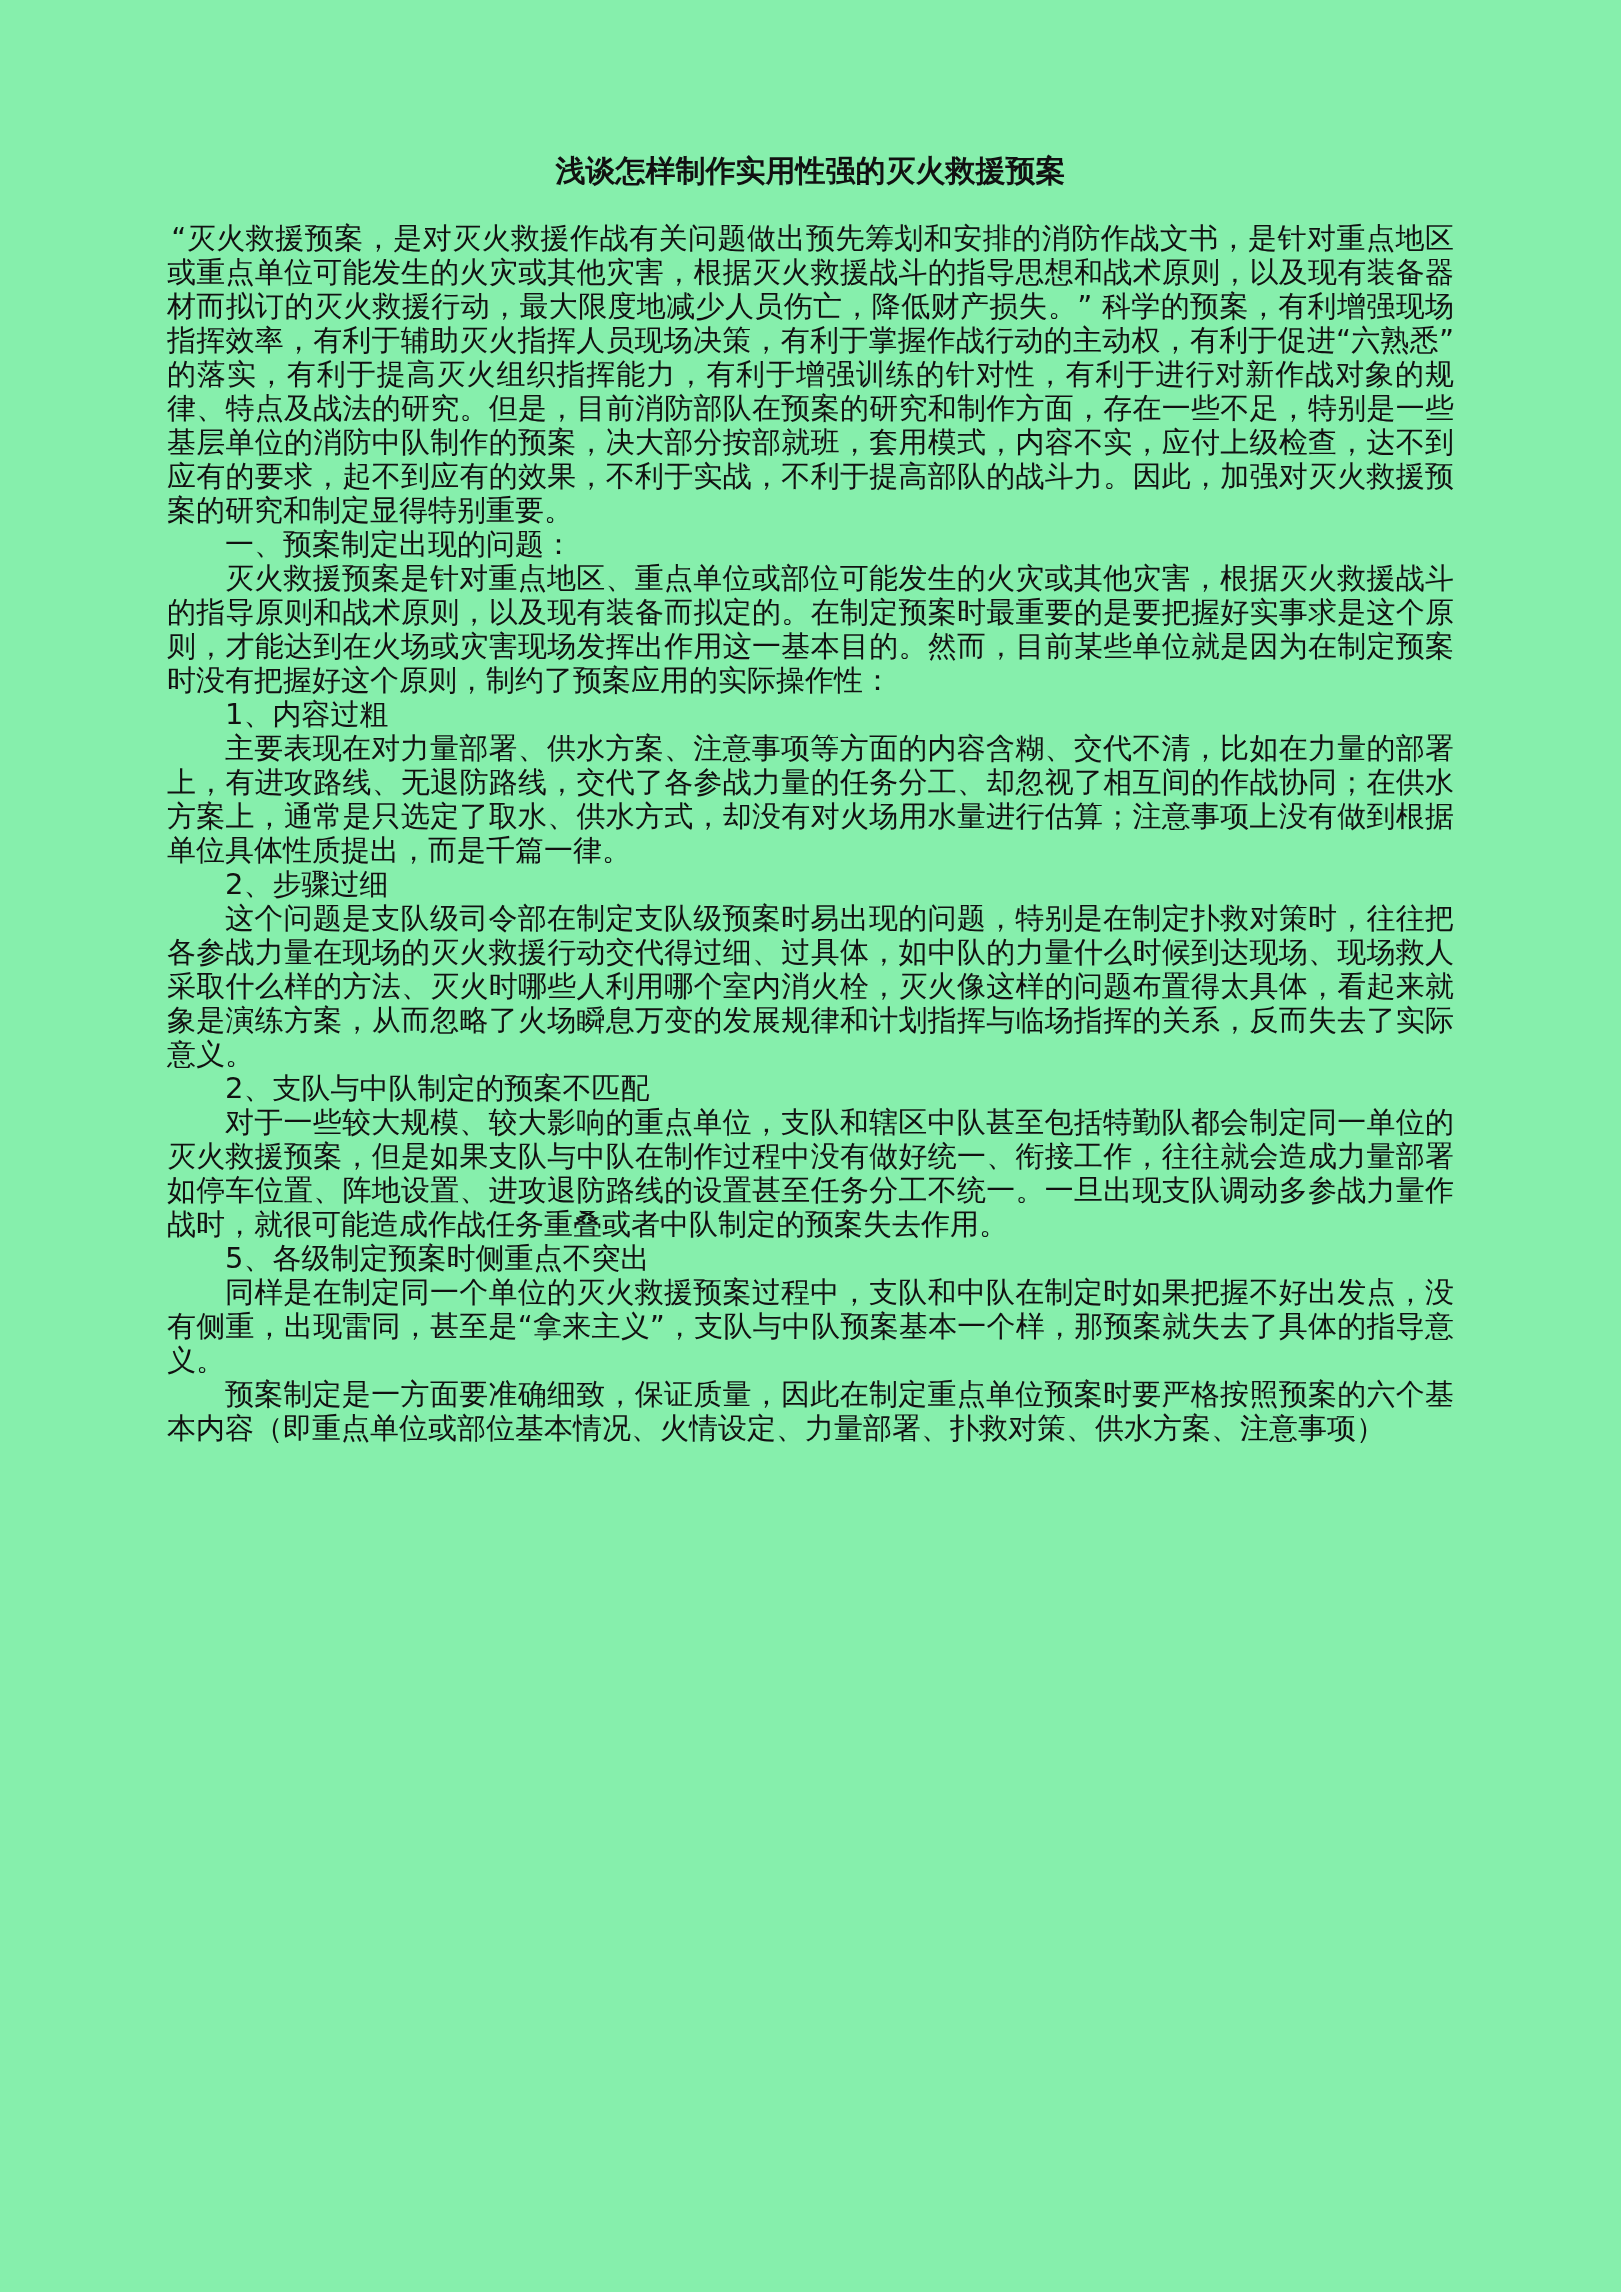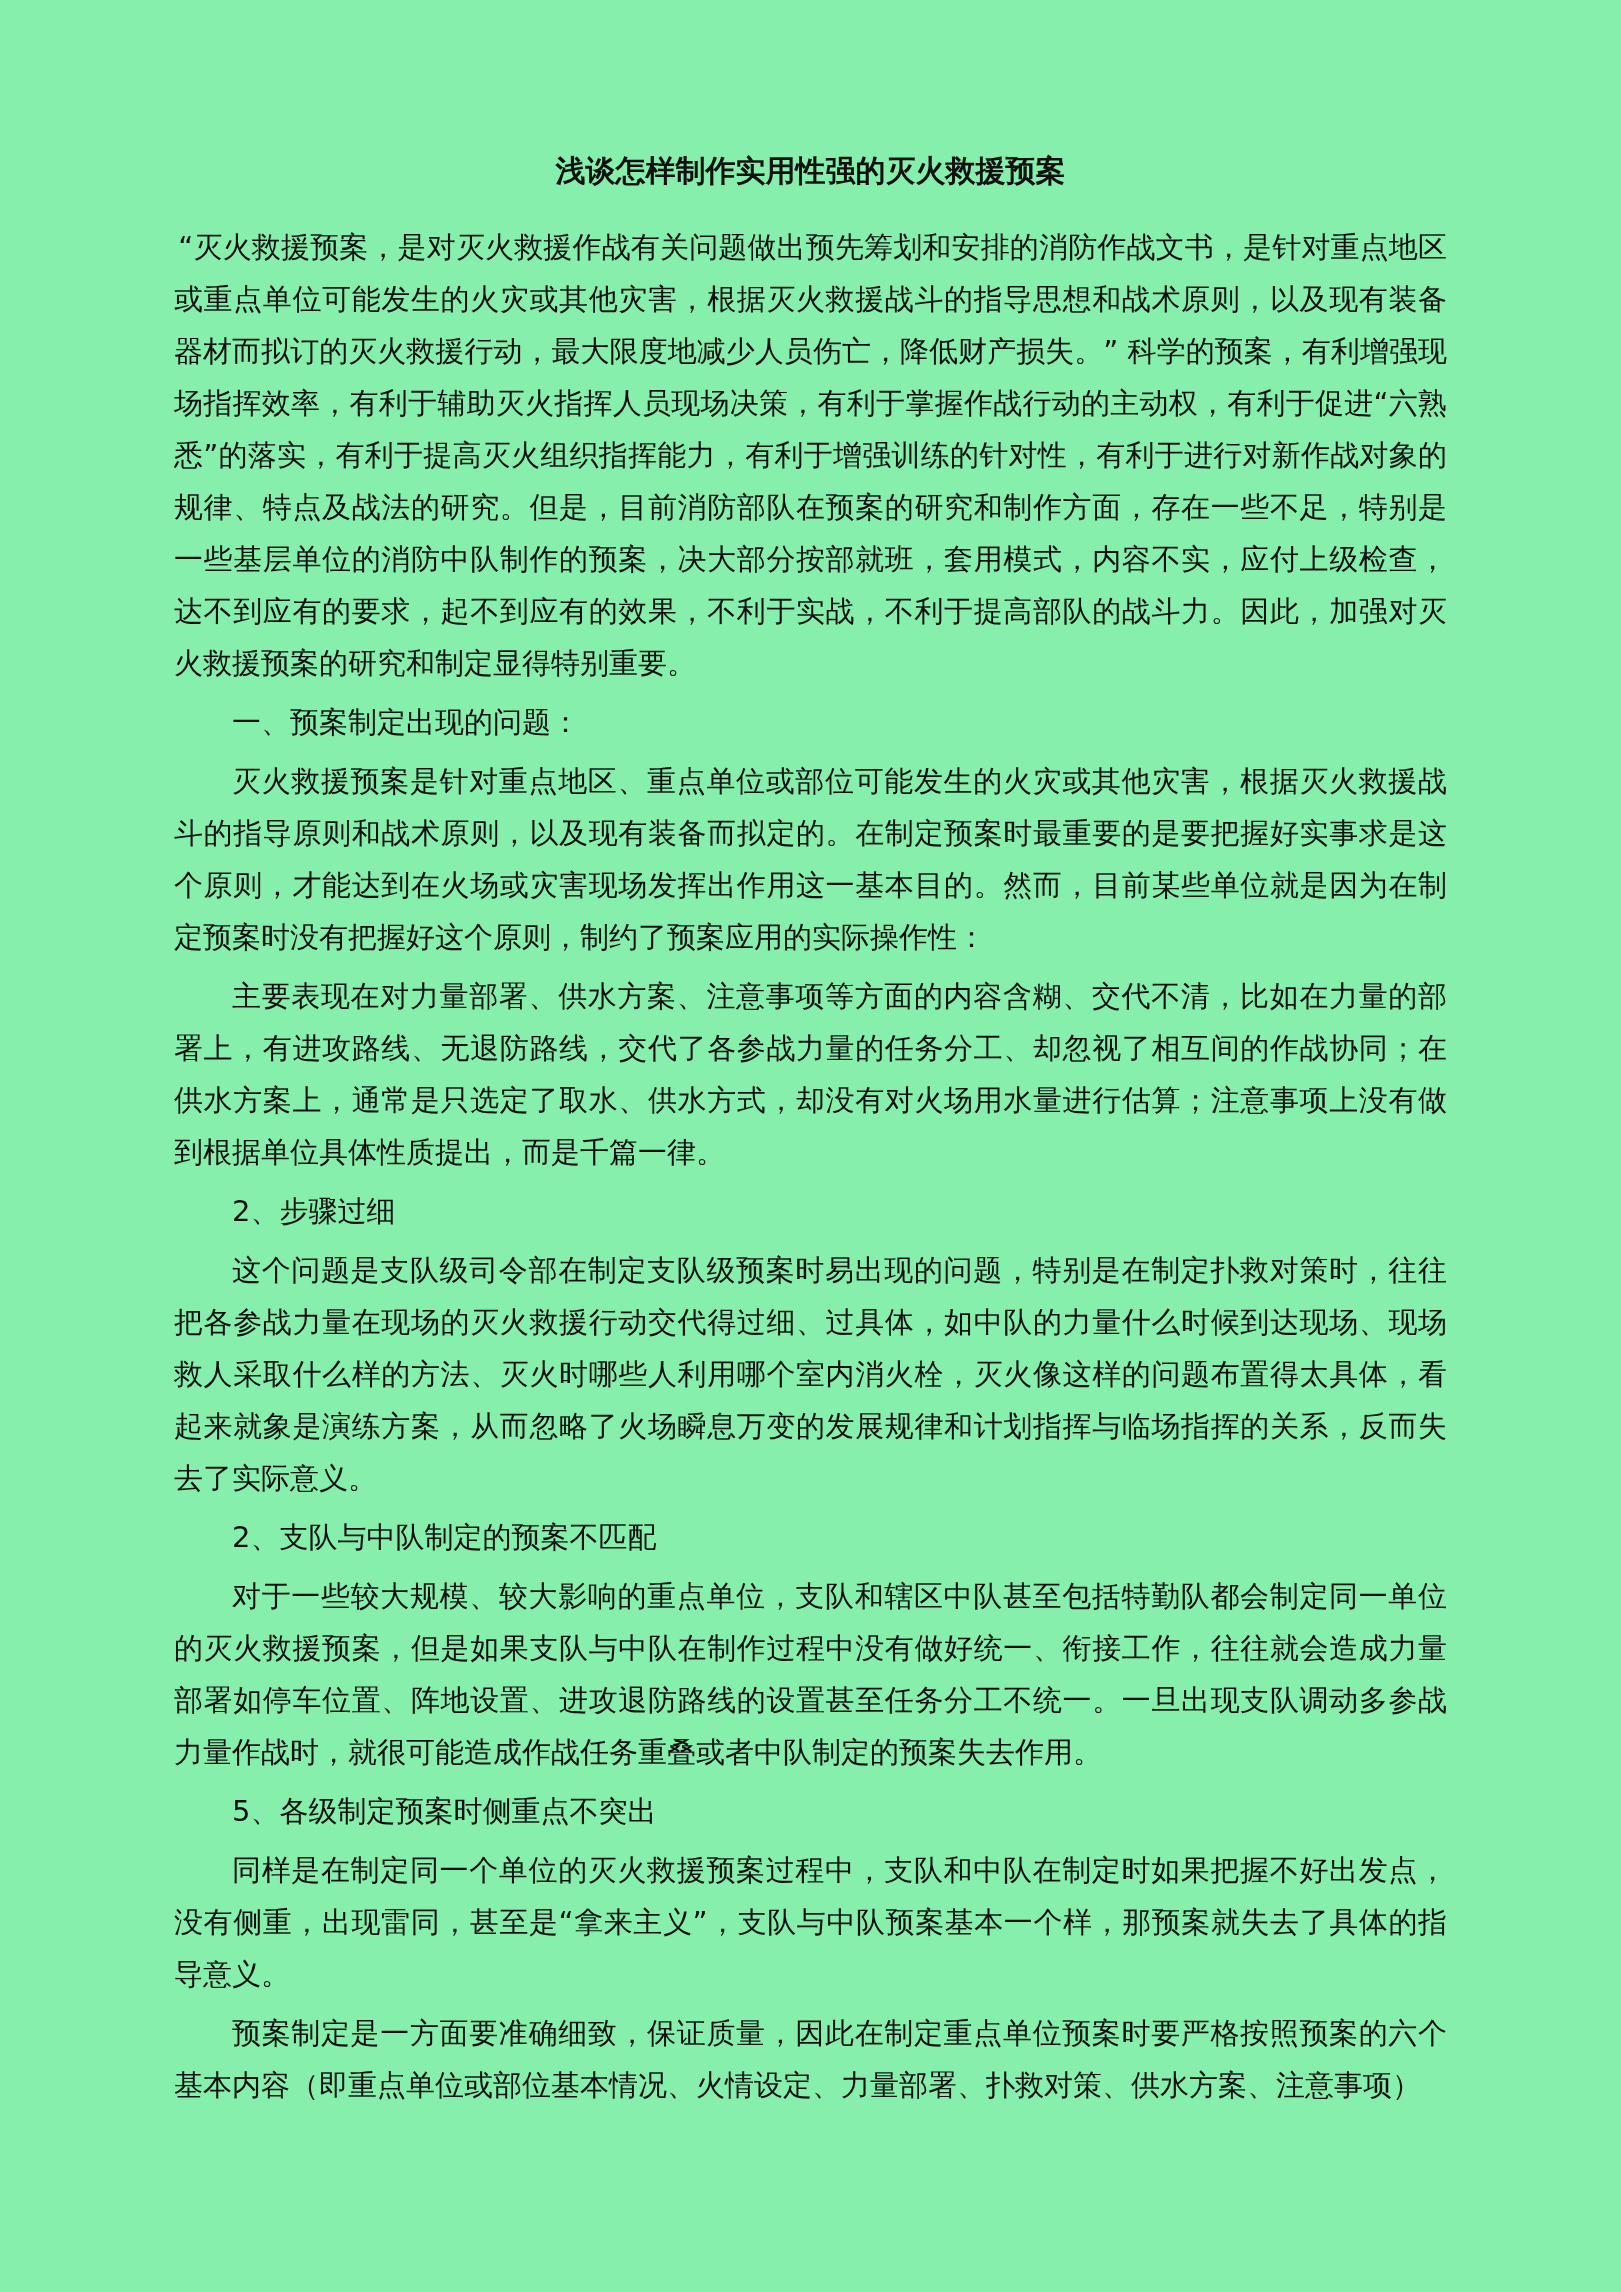--- a/index.html
+++ b/index.html
@@ -24,42 +24,43 @@
   }
   .doc-title {
     margin: 0 0 29px 0;
     text-align: center;
     font-size: 30px;
     line-height: 43px;
     font-weight: bold;
     color: #111111;
   }
   .para {
-    margin: 7px;
+    margin: 0;
     font-size: 29px;
-    line-height: 52px;
+    line-height: 34px;
     text-align: justify;
     text-justify: inter-character;
     text-indent: 2em;
     word-break: break-all;
     color: #111111;
   }
   .para.intro {
     text-indent: 0.15em;
   }
 </style>
 </head>
 <body>
 
 <div class="page">
   <h1 class="doc-title">浅谈怎样制作实用性强的灭火救援预案</h1>
 
   <p class="para intro">“灭火救援预案，是对灭火救援作战有关问题做出预先筹划和安排的消防作战文书，是针对重点地区或重点单位可能发生的火灾或其他灾害，根据灭火救援战斗的指导思想和战术原则，以及现有装备器材而拟订的灭火救援行动，最大限度地减少人员伤亡，降低财产损失。” 科学的预案，有利增强现场指挥效率，有利于辅助灭火指挥人员现场决策，有利于掌握作战行动的主动权，有利于促进“六熟悉”的落实，有利于提高灭火组织指挥能力，有利于增强训练的针对性，有利于进行对新作战对象的规律、特点及战法的研究。但是，目前消防部队在预案的研究和制作方面，存在一些不足，特别是一些基层单位的消防中队制作的预案，决大部分按部就班，套用模式，内容不实，应付上级检查，达不到应有的要求，起不到应有的效果，不利于实战，不利于提高部队的战斗力。因此，加强对灭火救援预案的研究和制定显得特别重要。</p>
   <p class="para">一、预案制定出现的问题：</p>
   <p class="para">灭火救援预案是针对重点地区、重点单位或部位可能发生的火灾或其他灾害，根据灭火救援战斗的指导原则和战术原则，以及现有装备而拟定的。在制定预案时最重要的是要把握好实事求是这个原则，才能达到在火场或灾害现场发挥出作用这一基本目的。然而，目前某些单位就是因为在制定预案时没有把握好这个原则，制约了预案应用的实际操作性：</p>
+  <p class="para">1、内容过粗</p>
   <p class="para">主要表现在对力量部署、供水方案、注意事项等方面的内容含糊、交代不清，比如在力量的部署上，有进攻路线、无退防路线，交代了各参战力量的任务分工、却忽视了相互间的作战协同；在供水方案上，通常是只选定了取水、供水方式，却没有对火场用水量进行估算；注意事项上没有做到根据单位具体性质提出，而是千篇一律。</p>
   <p class="para">2、步骤过细</p>
   <p class="para">这个问题是支队级司令部在制定支队级预案时易出现的问题，特别是在制定扑救对策时，往往把各参战力量在现场的灭火救援行动交代得过细、过具体，如中队的力量什么时候到达现场、现场救人采取什么样的方法、灭火时哪些人利用哪个室内消火栓，灭火像这样的问题布置得太具体，看起来就象是演练方案，从而忽略了火场瞬息万变的发展规律和计划指挥与临场指挥的关系，反而失去了实际意义。</p>
   <p class="para">2、支队与中队制定的预案不匹配</p>
   <p class="para">对于一些较大规模、较大影响的重点单位，支队和辖区中队甚至包括特勤队都会制定同一单位的灭火救援预案，但是如果支队与中队在制作过程中没有做好统一、衔接工作，往往就会造成力量部署如停车位置、阵地设置、进攻退防路线的设置甚至任务分工不统一。一旦出现支队调动多参战力量作战时，就很可能造成作战任务重叠或者中队制定的预案失去作用。</p>
   <p class="para">5、各级制定预案时侧重点不突出</p>
   <p class="para">同样是在制定同一个单位的灭火救援预案过程中，支队和中队在制定时如果把握不好出发点，没有侧重，出现雷同，甚至是“拿来主义”，支队与中队预案基本一个样，那预案就失去了具体的指导意义。</p>
   <p class="para">预案制定是一方面要准确细致，保证质量，因此在制定重点单位预案时要严格按照预案的六个基本内容（即重点单位或部位基本情况、火情设定、力量部署、扑救对策、供水方案、注意事项）</p>
 </div>
 

